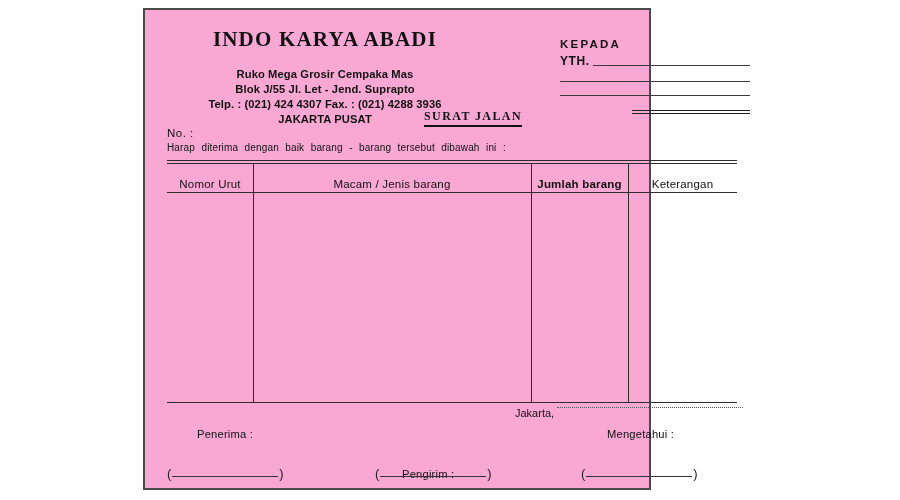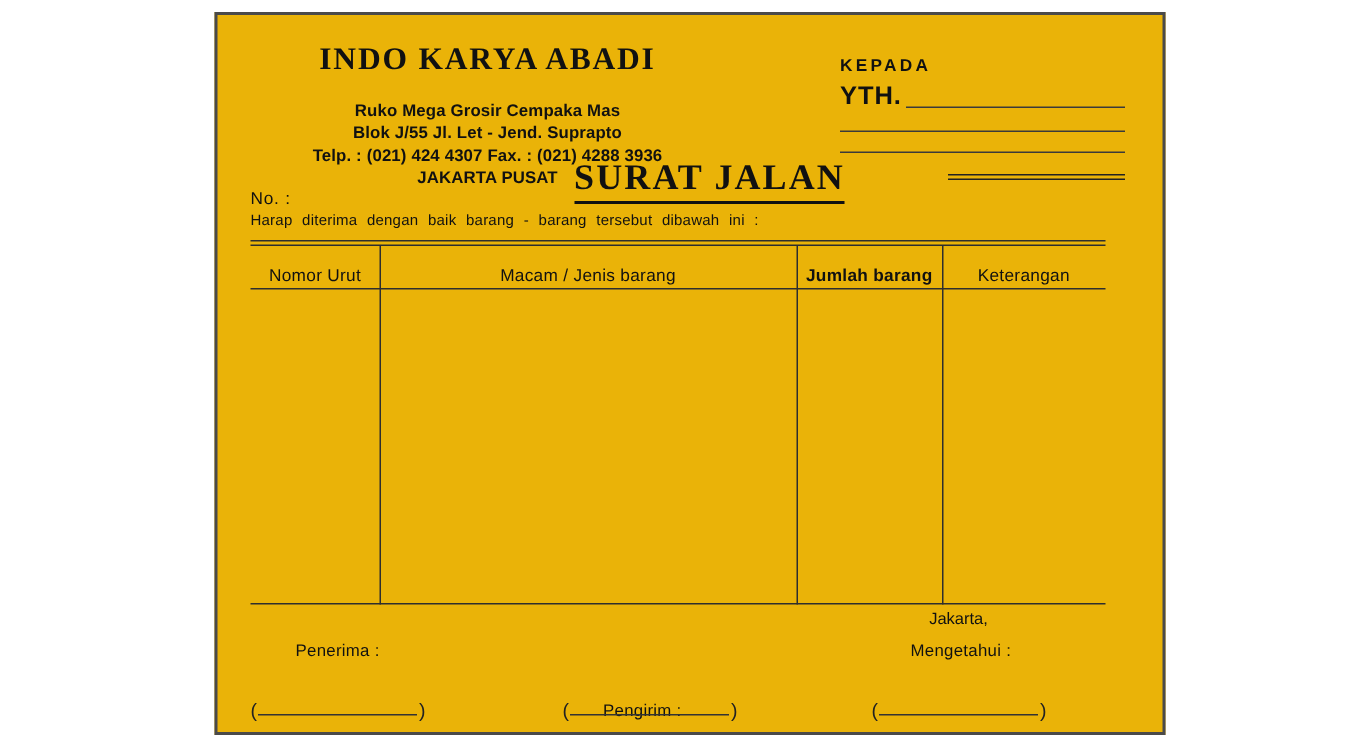--- a/index.html
+++ b/index.html
@@ -13,24 +13,24 @@
   body {
     font-family: "Liberation Sans", sans-serif;
     color: #111111;
   }
 
   
   .doc-frame {
     position: absolute;
     left: 143px;
     top: 8px;
-    width: 634px;
+    width: 508px;
     height: 482px;
     border: 2px solid #4a4a4a;
-    background: #eab308;
+    background: #f9a8d4;
     box-sizing: border-box;
   }
 
   
   .header {
     position: absolute;
     left: 0;
     top: 0;
     width: 100%;
     height: 112px;
@@ -65,21 +65,21 @@
     position: absolute;
     left: 228px;
     top: 96px;
     width: 200px;
     text-align: center;
   }
   .doc-title {
     display: inline-block;
     font-family: "Liberation Serif", serif;
     font-weight: bold;
-    font-size: 24px;
+    font-size: 12px;
     letter-spacing: 1.4px;
     border-bottom: 2.5px solid #111111;
     padding-bottom: 1px;
     white-space: nowrap;
   }
 
   
   .kepada-block {
     position: absolute;
     left: 415px;
@@ -91,21 +91,21 @@
     font-weight: bold;
     letter-spacing: 2.2px;
     line-height: 1.35;
   }
   .yth-row {
     display: flex;
     align-items: flex-end;
     margin-top: 1px;
   }
   .yth-label {
-    font-size: 17px;
+    font-size: 12px;
     font-weight: bold;
     letter-spacing: 0.6px;
     white-space: nowrap;
     text-align: center;
   }
   .yth-line {
     flex: 1;
     border-bottom: 1.6px solid #3a3a3a;
     margin-left: 3px;
     margin-bottom: 2px;
@@ -194,26 +194,25 @@
     white-space: nowrap;
   }
   .th-1 { left: 0;     width: 86px; }
   .th-2 { left: 86px;  width: 278px; }
   .th-3 { left: 364px; width: 97px; font-weight: bold; }
   .th-4 { left: 461px; width: 109px; }
 
   
   .jakarta-row {
     position: absolute;
-    left: 380px;
+    left: 370px;
     top: 397px;
     width: 228px;
     display: flex;
-    align-items: center;
-    flex-direction: column;
+    align-items: flex-start;
   }
   .jakarta-label {
     font-size: 11px;
     white-space: nowrap;
   }
   .jakarta-dots {
     flex: 1;
     margin-left: 3px;
     margin-bottom: 2px;
     height: 0;

